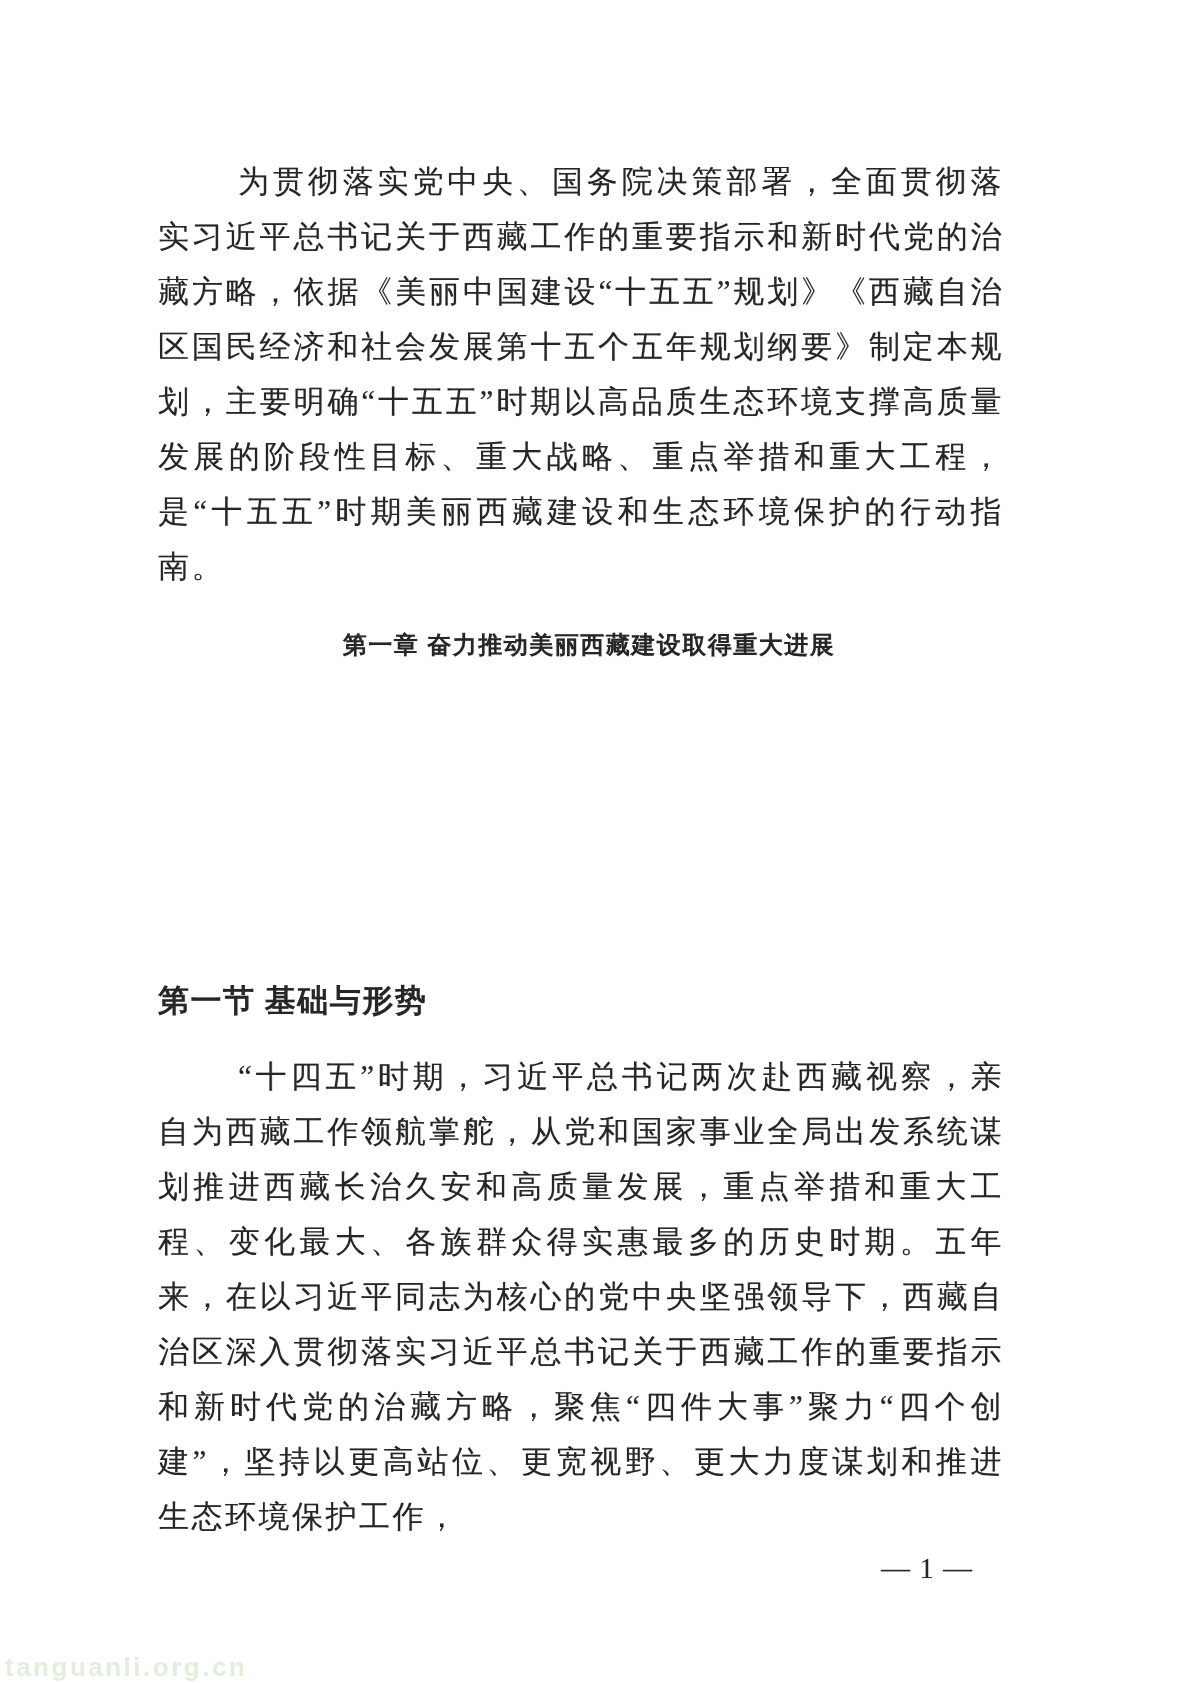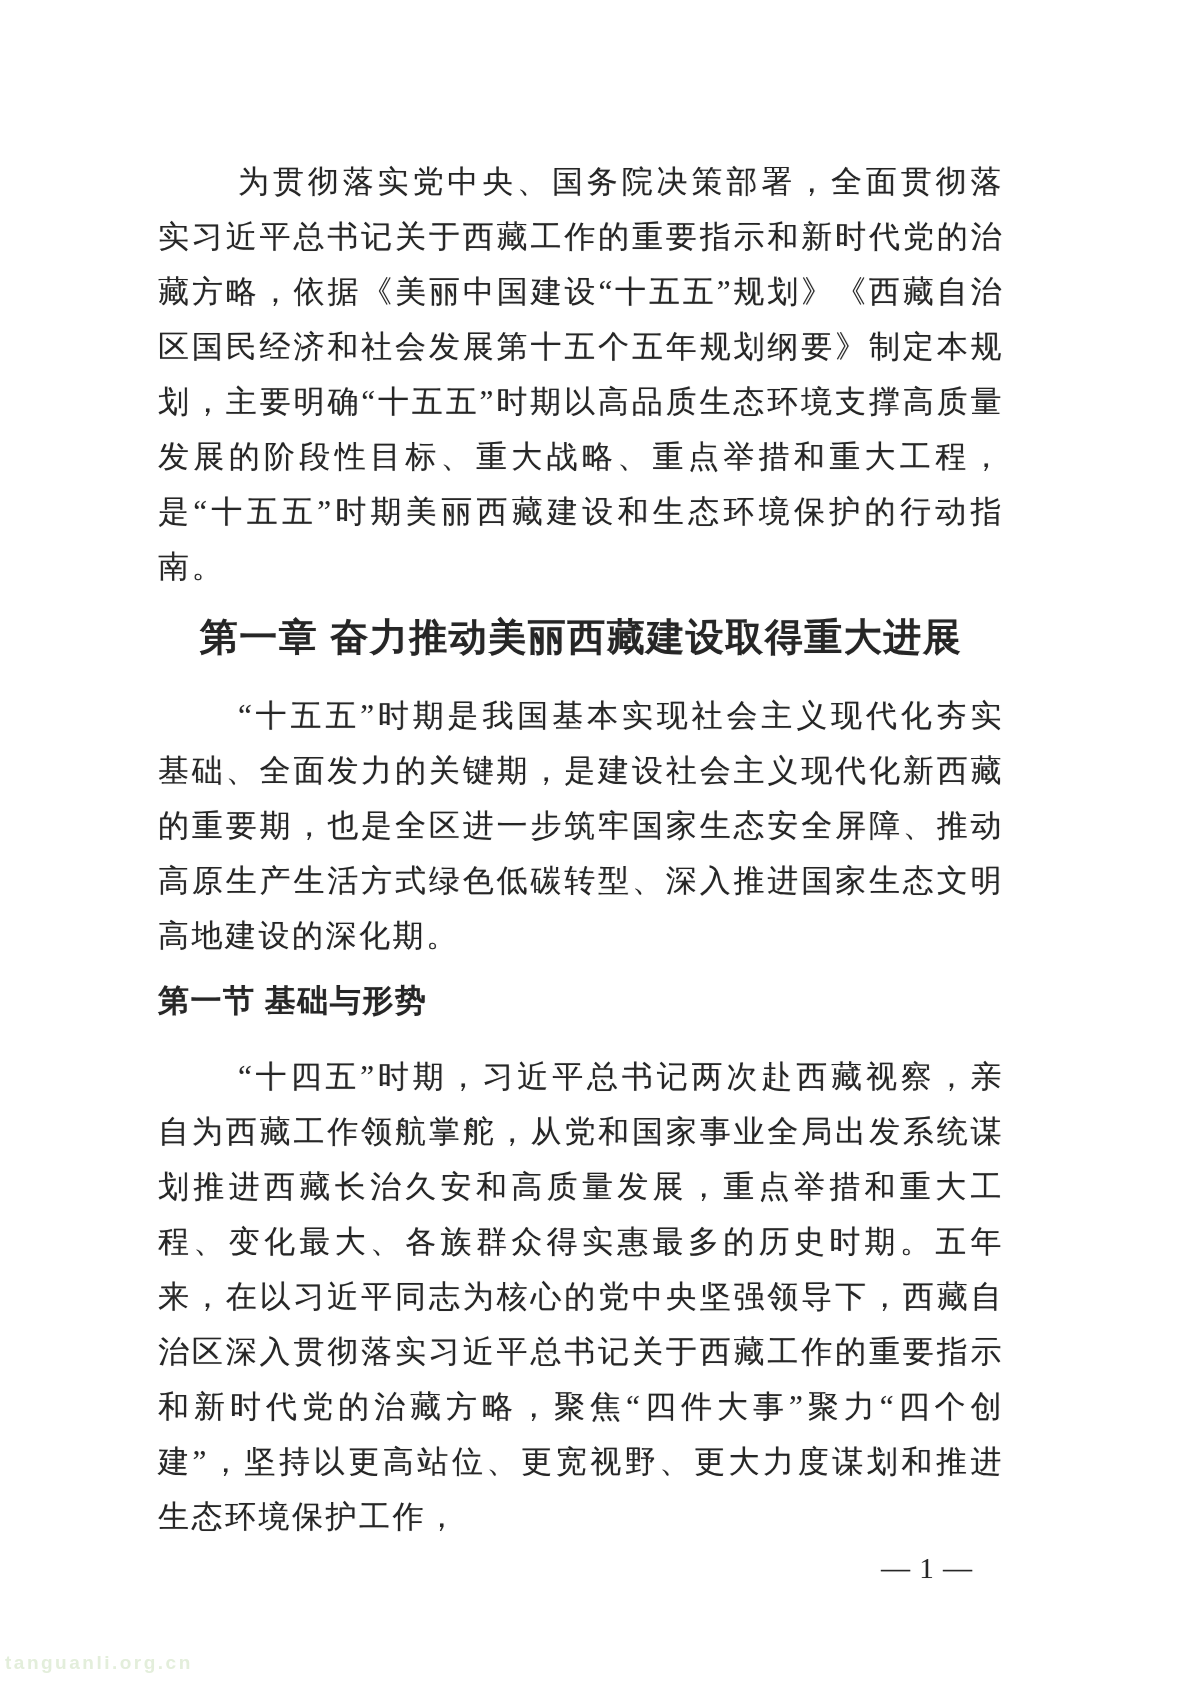--- a/index.html
+++ b/index.html
@@ -25,24 +25,24 @@
     margin: 0;
     font-size: 31px;
     line-height: 55px;
     letter-spacing: 2.5px;
     text-align: justify;
     text-justify: inter-ideograph;
     text-indent: 80px;
     text-shadow: 0.3px 0.3px 0.7px rgba(45,45,45,0.35);
   }
   .chapter-heading {
-    margin: 0;
+    margin: 8px;
     font-family: "Liberation Sans", "DejaVu Sans", sans-serif;
     font-weight: 700;
-    font-size: 38px;
+    font-size: 24px;
     line-height: 50px;
     letter-spacing: 1.5px;
     text-align: center;
     text-shadow: 0.3px 0.3px 0.7px rgba(45,45,45,0.35);
   }
   .section-heading {
     margin: 0;
     font-weight: 700;
     font-size: 31px;
     line-height: 46px;
@@ -62,35 +62,34 @@
     font-size: 29px;
     letter-spacing: 1px;
     text-shadow: 0.3px 0.3px 0.7px rgba(45,45,45,0.35);
   }
   .watermark {
     position: absolute;
     left: 5px;
     top: 1652px;
     font-family: "Liberation Sans", "DejaVu Sans", sans-serif;
     font-weight: 700;
-    font-size: 19px;
+    font-size: 26px;
     letter-spacing: 2.5px;
     color: #e3eedb;
   }
 </style>
 </head>
 <body>
 
 <div class="page">
 
   <p class="text-block body-para intro-para">为贯彻落实党中央、国务院决策部署，全面贯彻落实习近平总书记关于西藏工作的重要指示和新时代党的治藏方略，依据《美丽中国建设“十五五”规划》《西藏自治区国民经济和社会发展第十五个五年规划纲要》制定本规划，主要明确“十五五”时期以高品质生态环境支撑高质量发展的阶段性目标、重大战略、重点举措和重大工程，是“十五五”时期美丽西藏建设和生态环境保护的行动指南。</p>
 
   <h1 class="text-block chapter-head chapter-heading">第一章 奋力推动美丽西藏建设取得重大进展</h1>
 
-  <p class="text-block body-para chapter-para">“十五五”时期是我国基本实现社会主义现代化夯实基础、全面发力的关键期，是建设社会主义现代化新西藏的重要期，也是全区进一步筑牢国家生态安全屏障、推动高原生产生活方式绿色低碳转型、深入推进国家生态文明高地建设的深化期。</p>
 
   <h2 class="text-block section-head section-heading">第一节 基础与形势</h2>
 
   <p class="text-block body-para section-para">“十四五”时期，习近平总书记两次赴西藏视察，亲自为西藏工作领航掌舵，从党和国家事业全局出发系统谋划推进西藏长治久安和高质量发展，重点举措和重大工程、变化最大、各族群众得实惠最多的历史时期。五年来，在以习近平同志为核心的党中央坚强领导下，西藏自治区深入贯彻落实习近平总书记关于西藏工作的重要指示和新时代党的治藏方略，聚焦“四件大事”聚力“四个创建”，坚持以更高站位、更宽视野、更大力度谋划和推进生态环境保护工作，</p>
 
   <div class="page-number">— 1 —</div>
 
   <div class="watermark">tanguanli.org.cn</div>
 
 </div>

